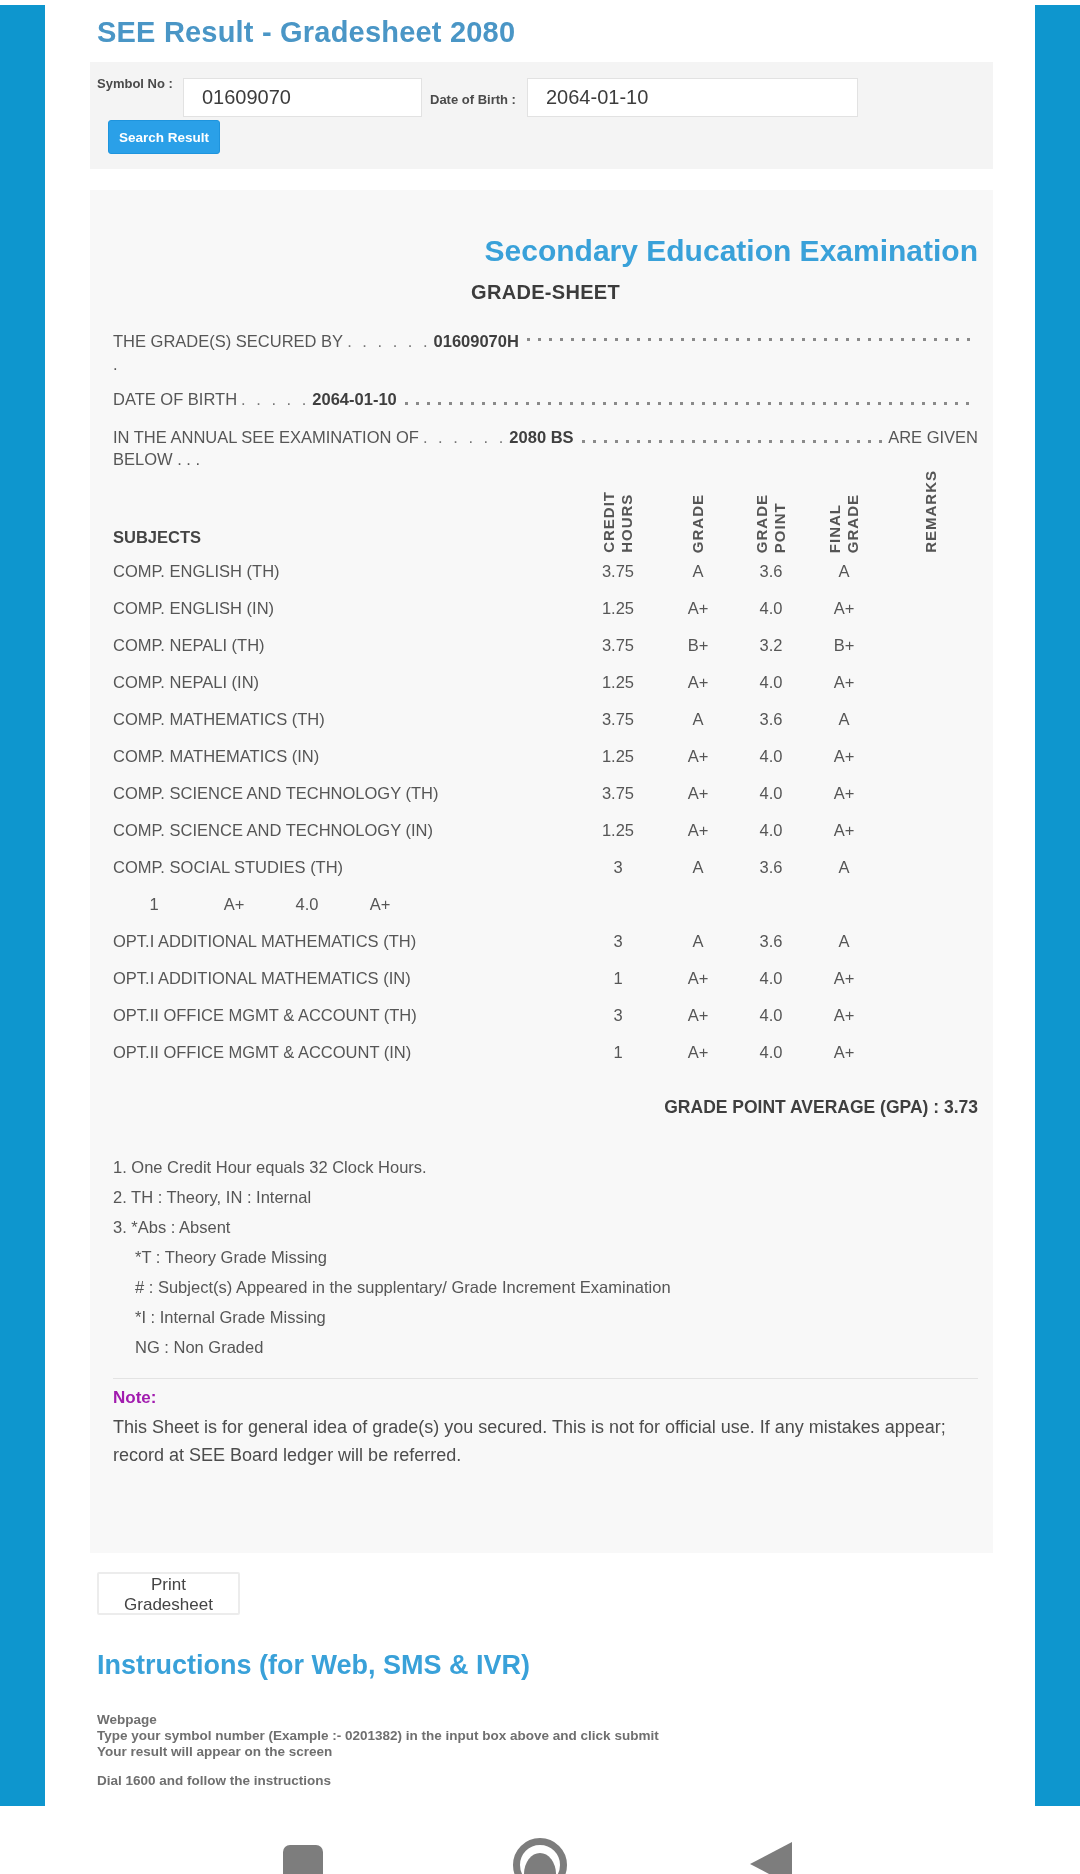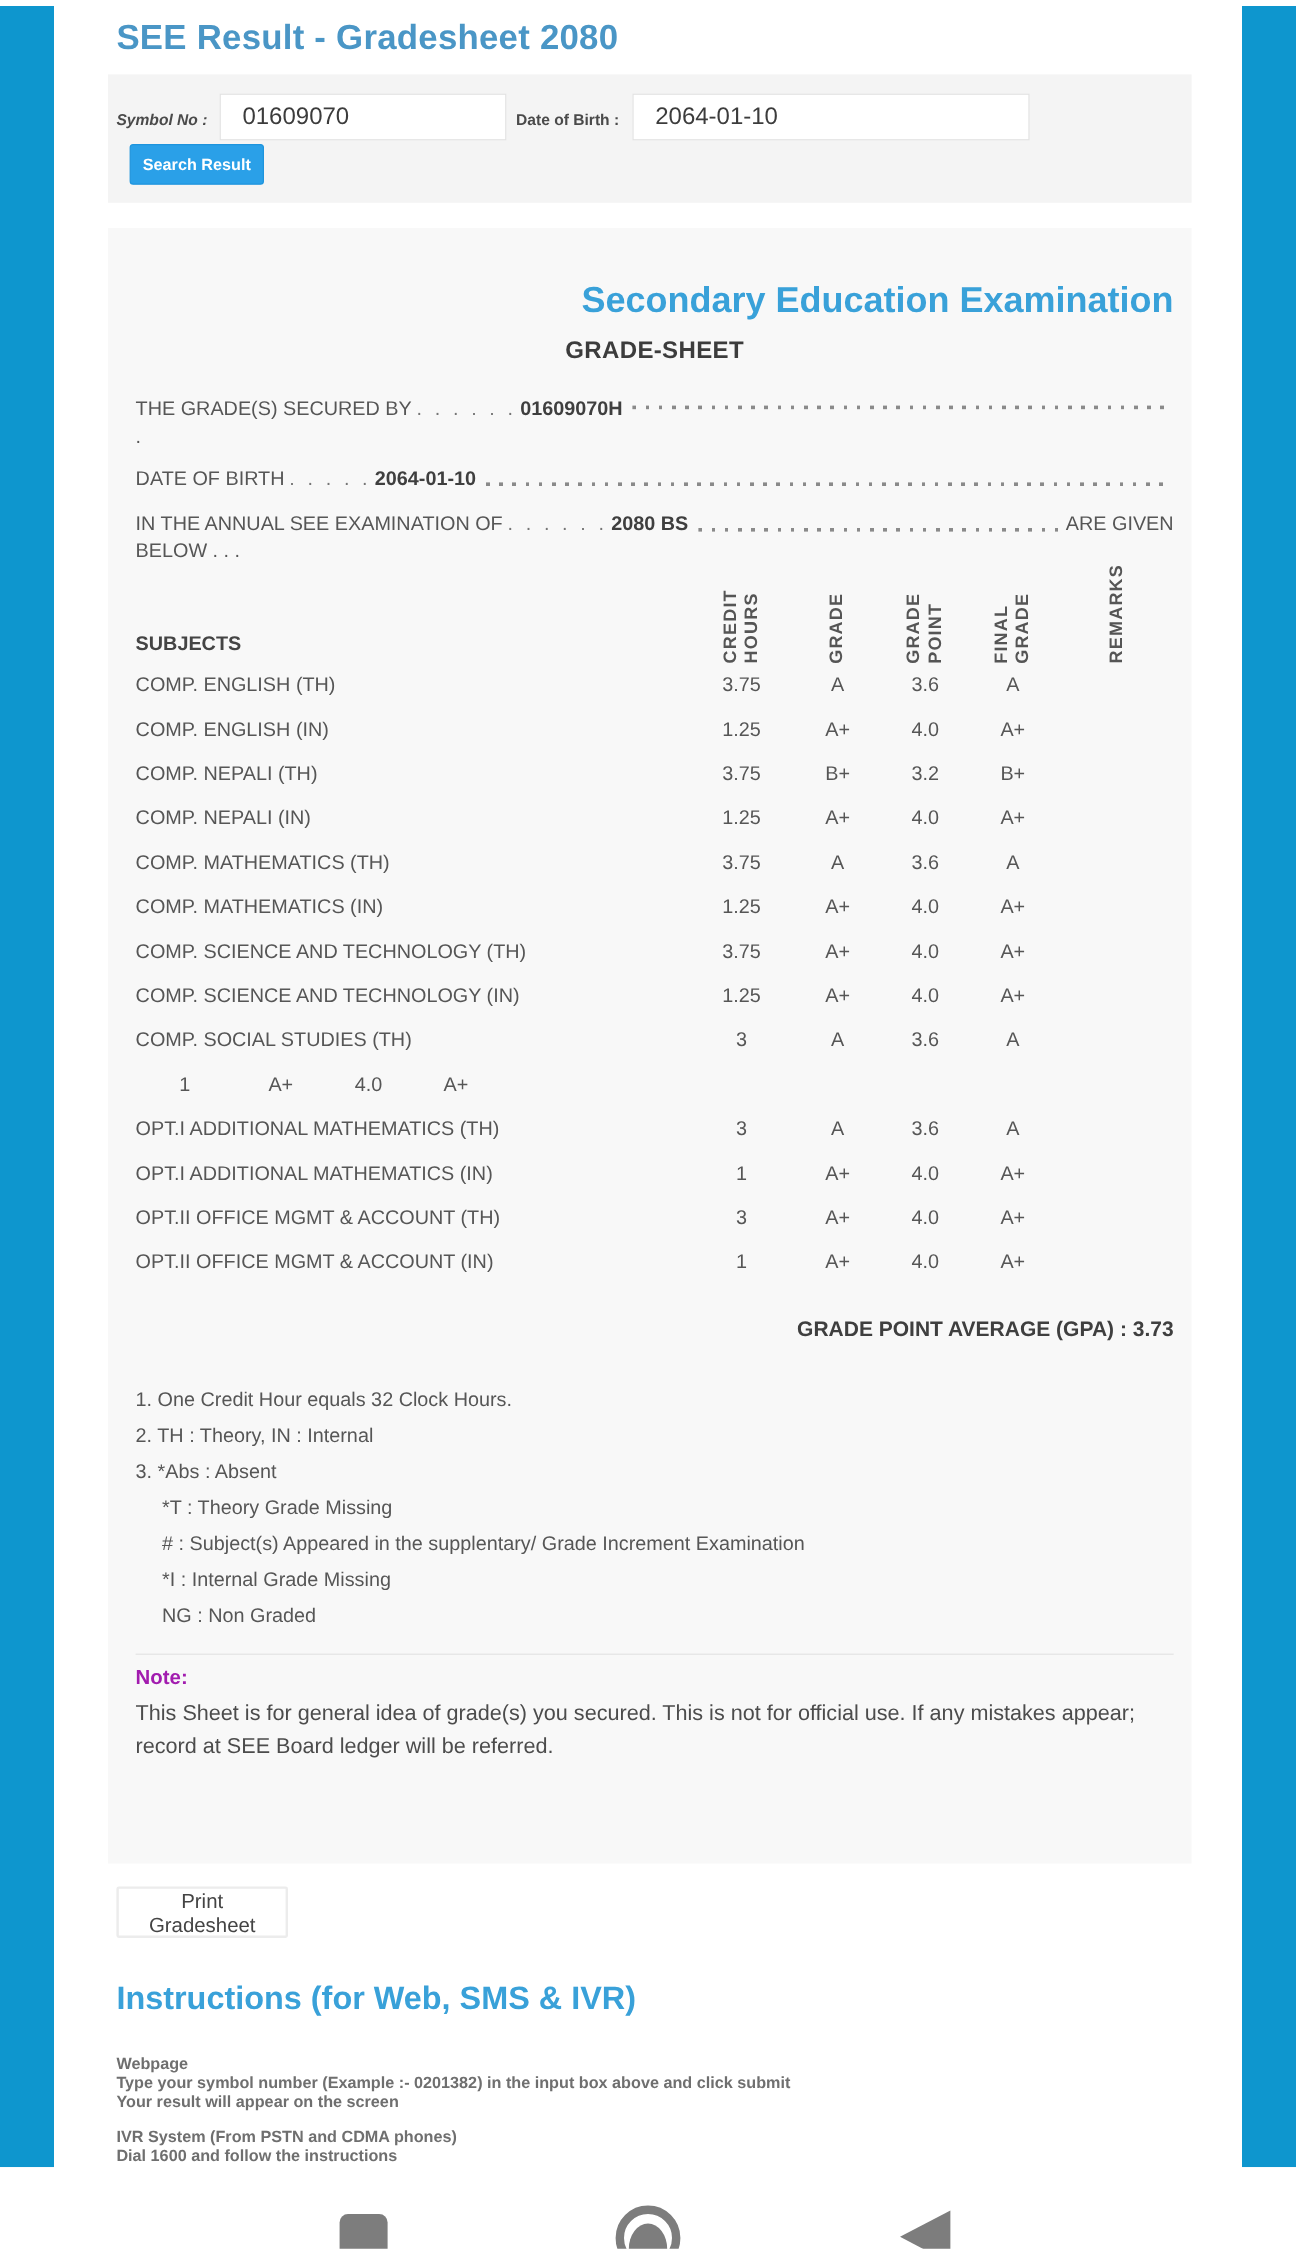--- a/index.html
+++ b/index.html
@@ -12,21 +12,21 @@
   .side-band.left{left:0;}
   .side-band.right{right:0;}
   .content{position:absolute;left:45px;top:0;width:990px;height:1806px;background:#fff;}
 
   
   .page-title{position:absolute;left:52px;top:16px;font-size:29px;font-weight:bold;color:#4a96c6;letter-spacing:0.2px;}
 
   
   .form-panel{position:absolute;left:45px;top:62px;width:903px;height:107px;background:#f4f4f4;}
   .form-label{position:absolute;font-size:13px;font-weight:bold;color:#4a4a4a;}
-  .lbl-symbol{left:7px;top:30px;font-style:italic;}
+  .lbl-symbol{left:7px;top:14px;}
   .lbl-dob{left:340px;top:30px;}
   .form-input{position:absolute;top:16px;height:39px;border:1px solid #e2e2e2;background:#fff;
     font-family:"Liberation Sans","DejaVu Sans",sans-serif;font-size:20px;color:#3c3c3c;
     padding:0 0 0 18px;box-sizing:border-box;outline:none;}
   .inp-symbol{left:93px;width:239px;}
   .inp-dob{left:437px;width:331px;}
   .search-btn{position:absolute;left:18px;top:58px;width:112px;height:34px;background:#2aa0e8;
     border:1px solid #1e94dd;border-radius:3px;color:#fff;font-size:13.5px;font-weight:bold;
     font-family:"Liberation Sans","DejaVu Sans",sans-serif;cursor:pointer;}
 
@@ -302,21 +302,20 @@
   <div class="instr-title">Instructions (for Web, SMS &amp; IVR)</div>
 
   <div class="instr-block">
     <div>
         <div>Webpage</div>
         <div>Type your symbol number (Example :- 0201382) in the input box above and click submit</div>
         <div>Your result will appear on the screen</div>
       </div>
     <div class="instr-gap"></div>
     <div>
-        <div>IVR System (From PSTN and CDMA phones)</div>
         <div>Dial 1600 and follow the instructions</div>
       </div>
   </div>
 
 </div>
 
 <div class="navbar">
   <div class="nav-square"></div>
   <div class="nav-circle">
     <div class="inner"></div>

